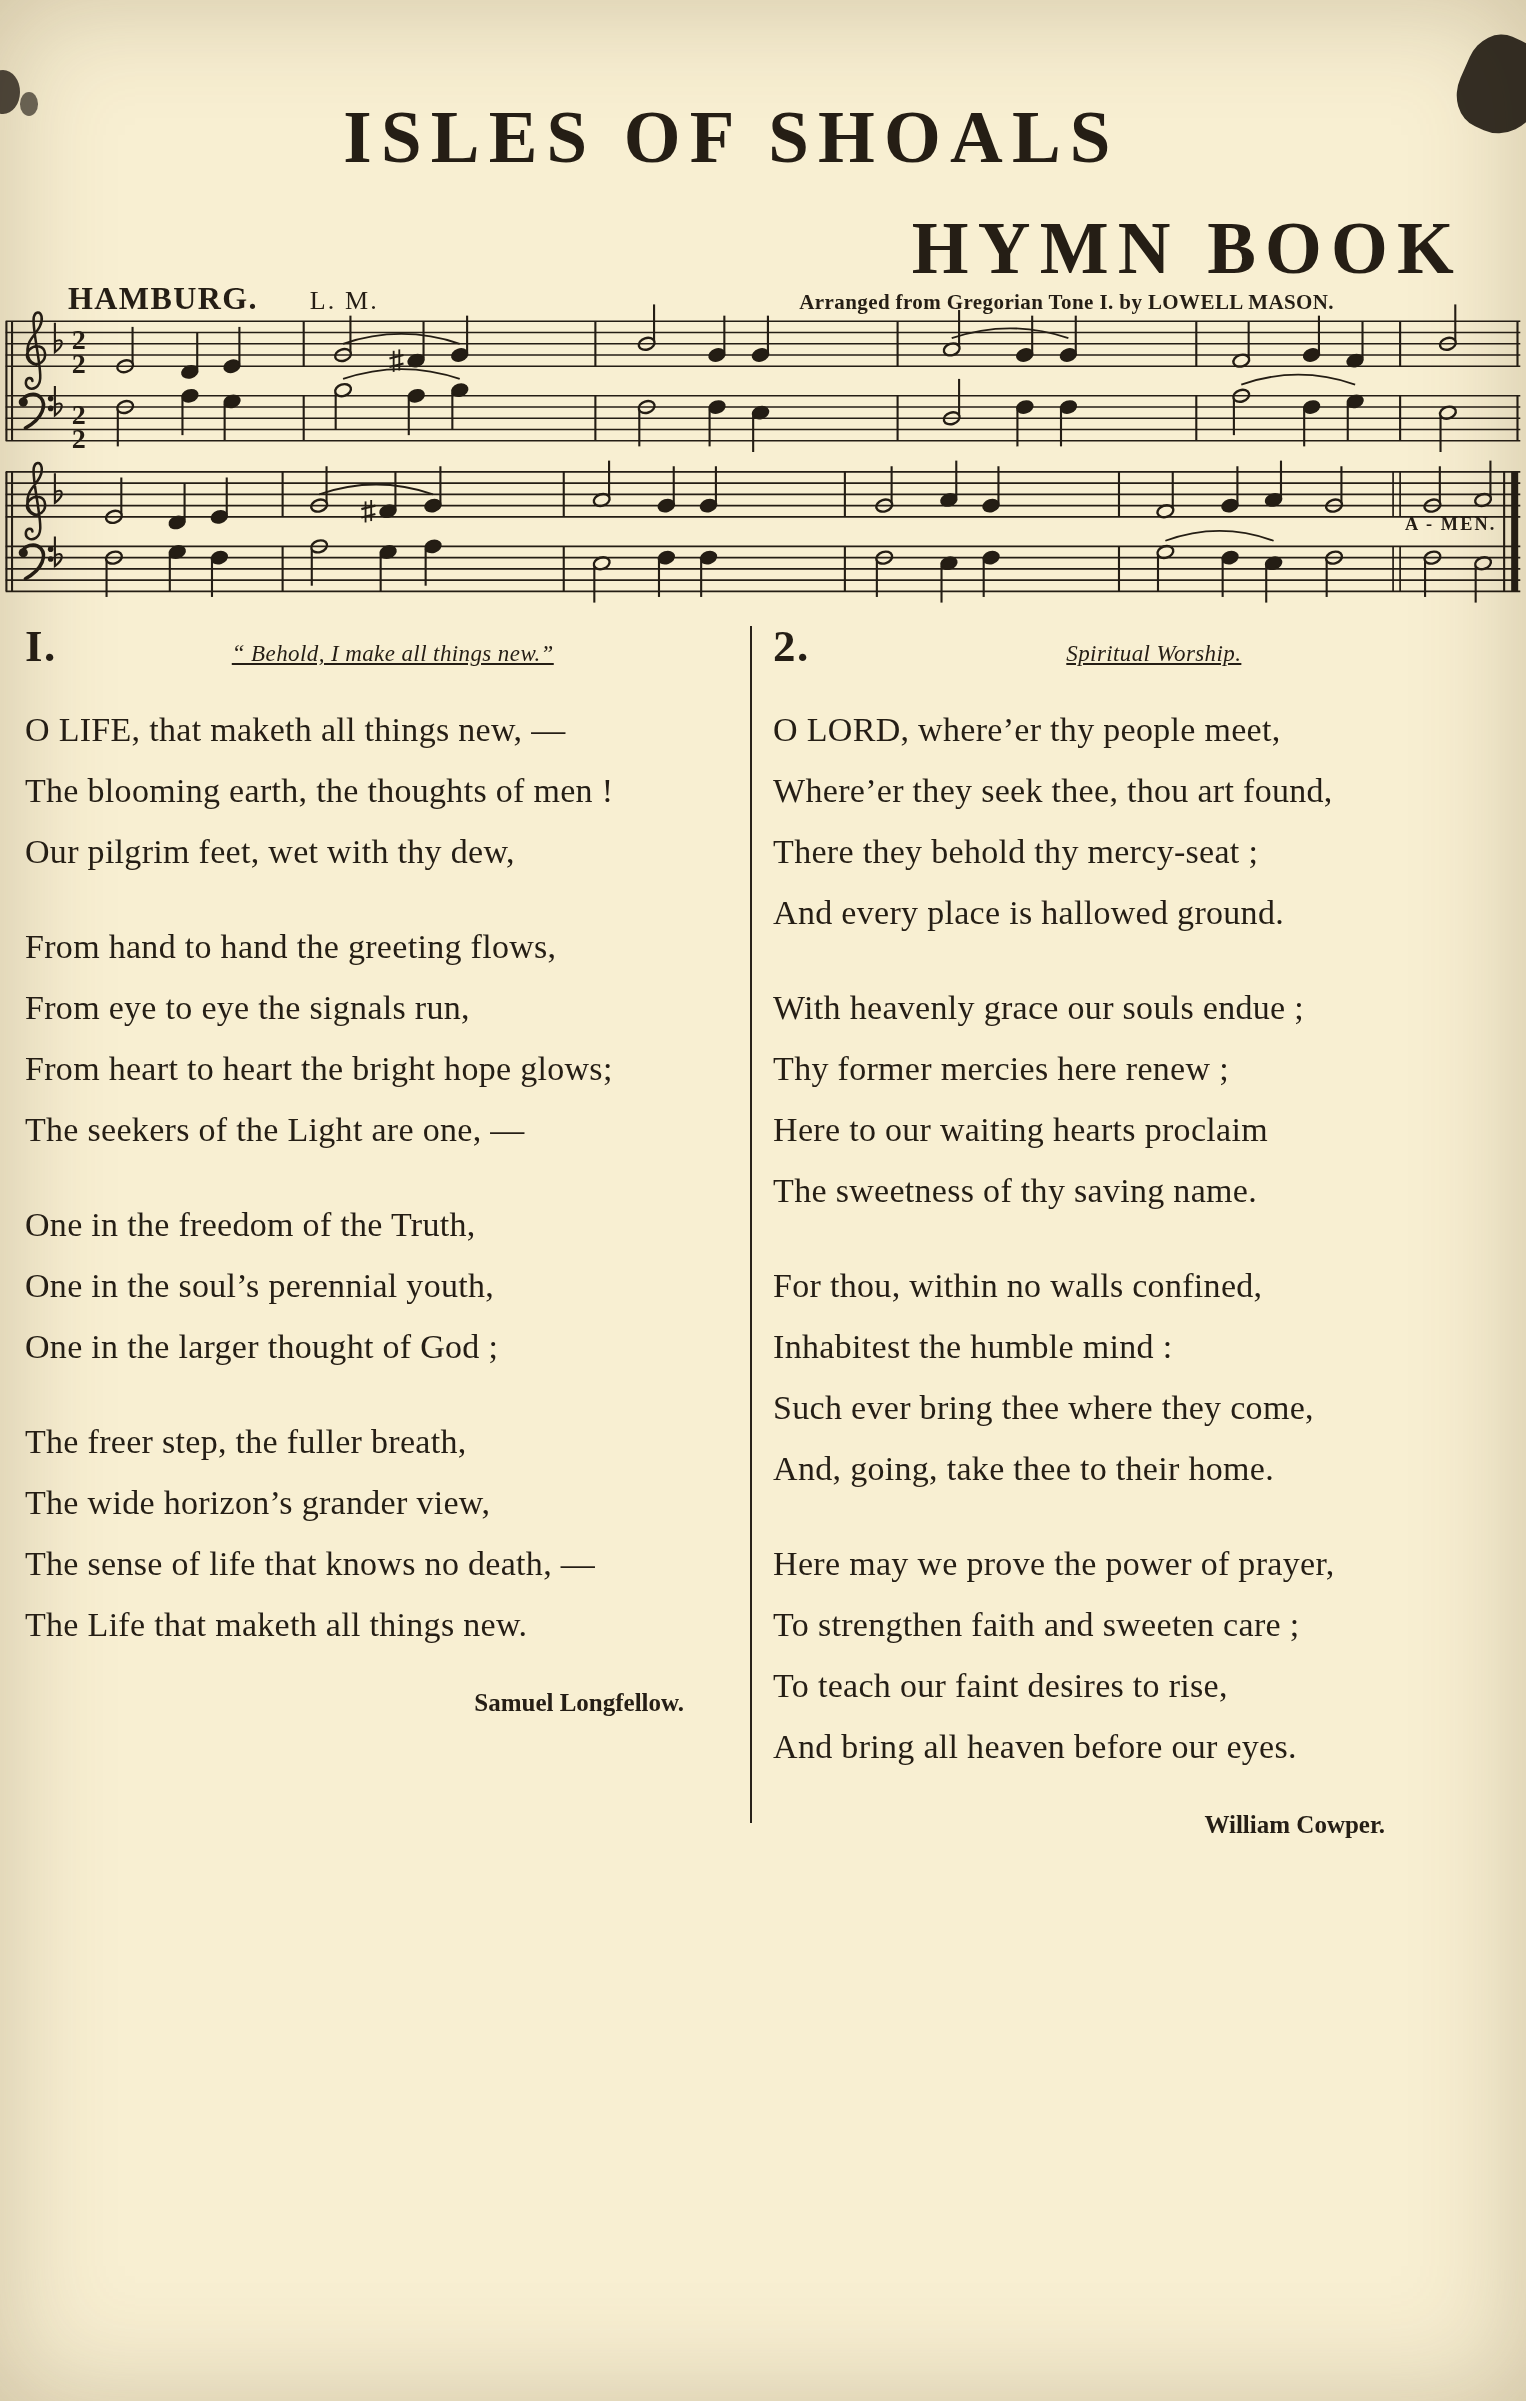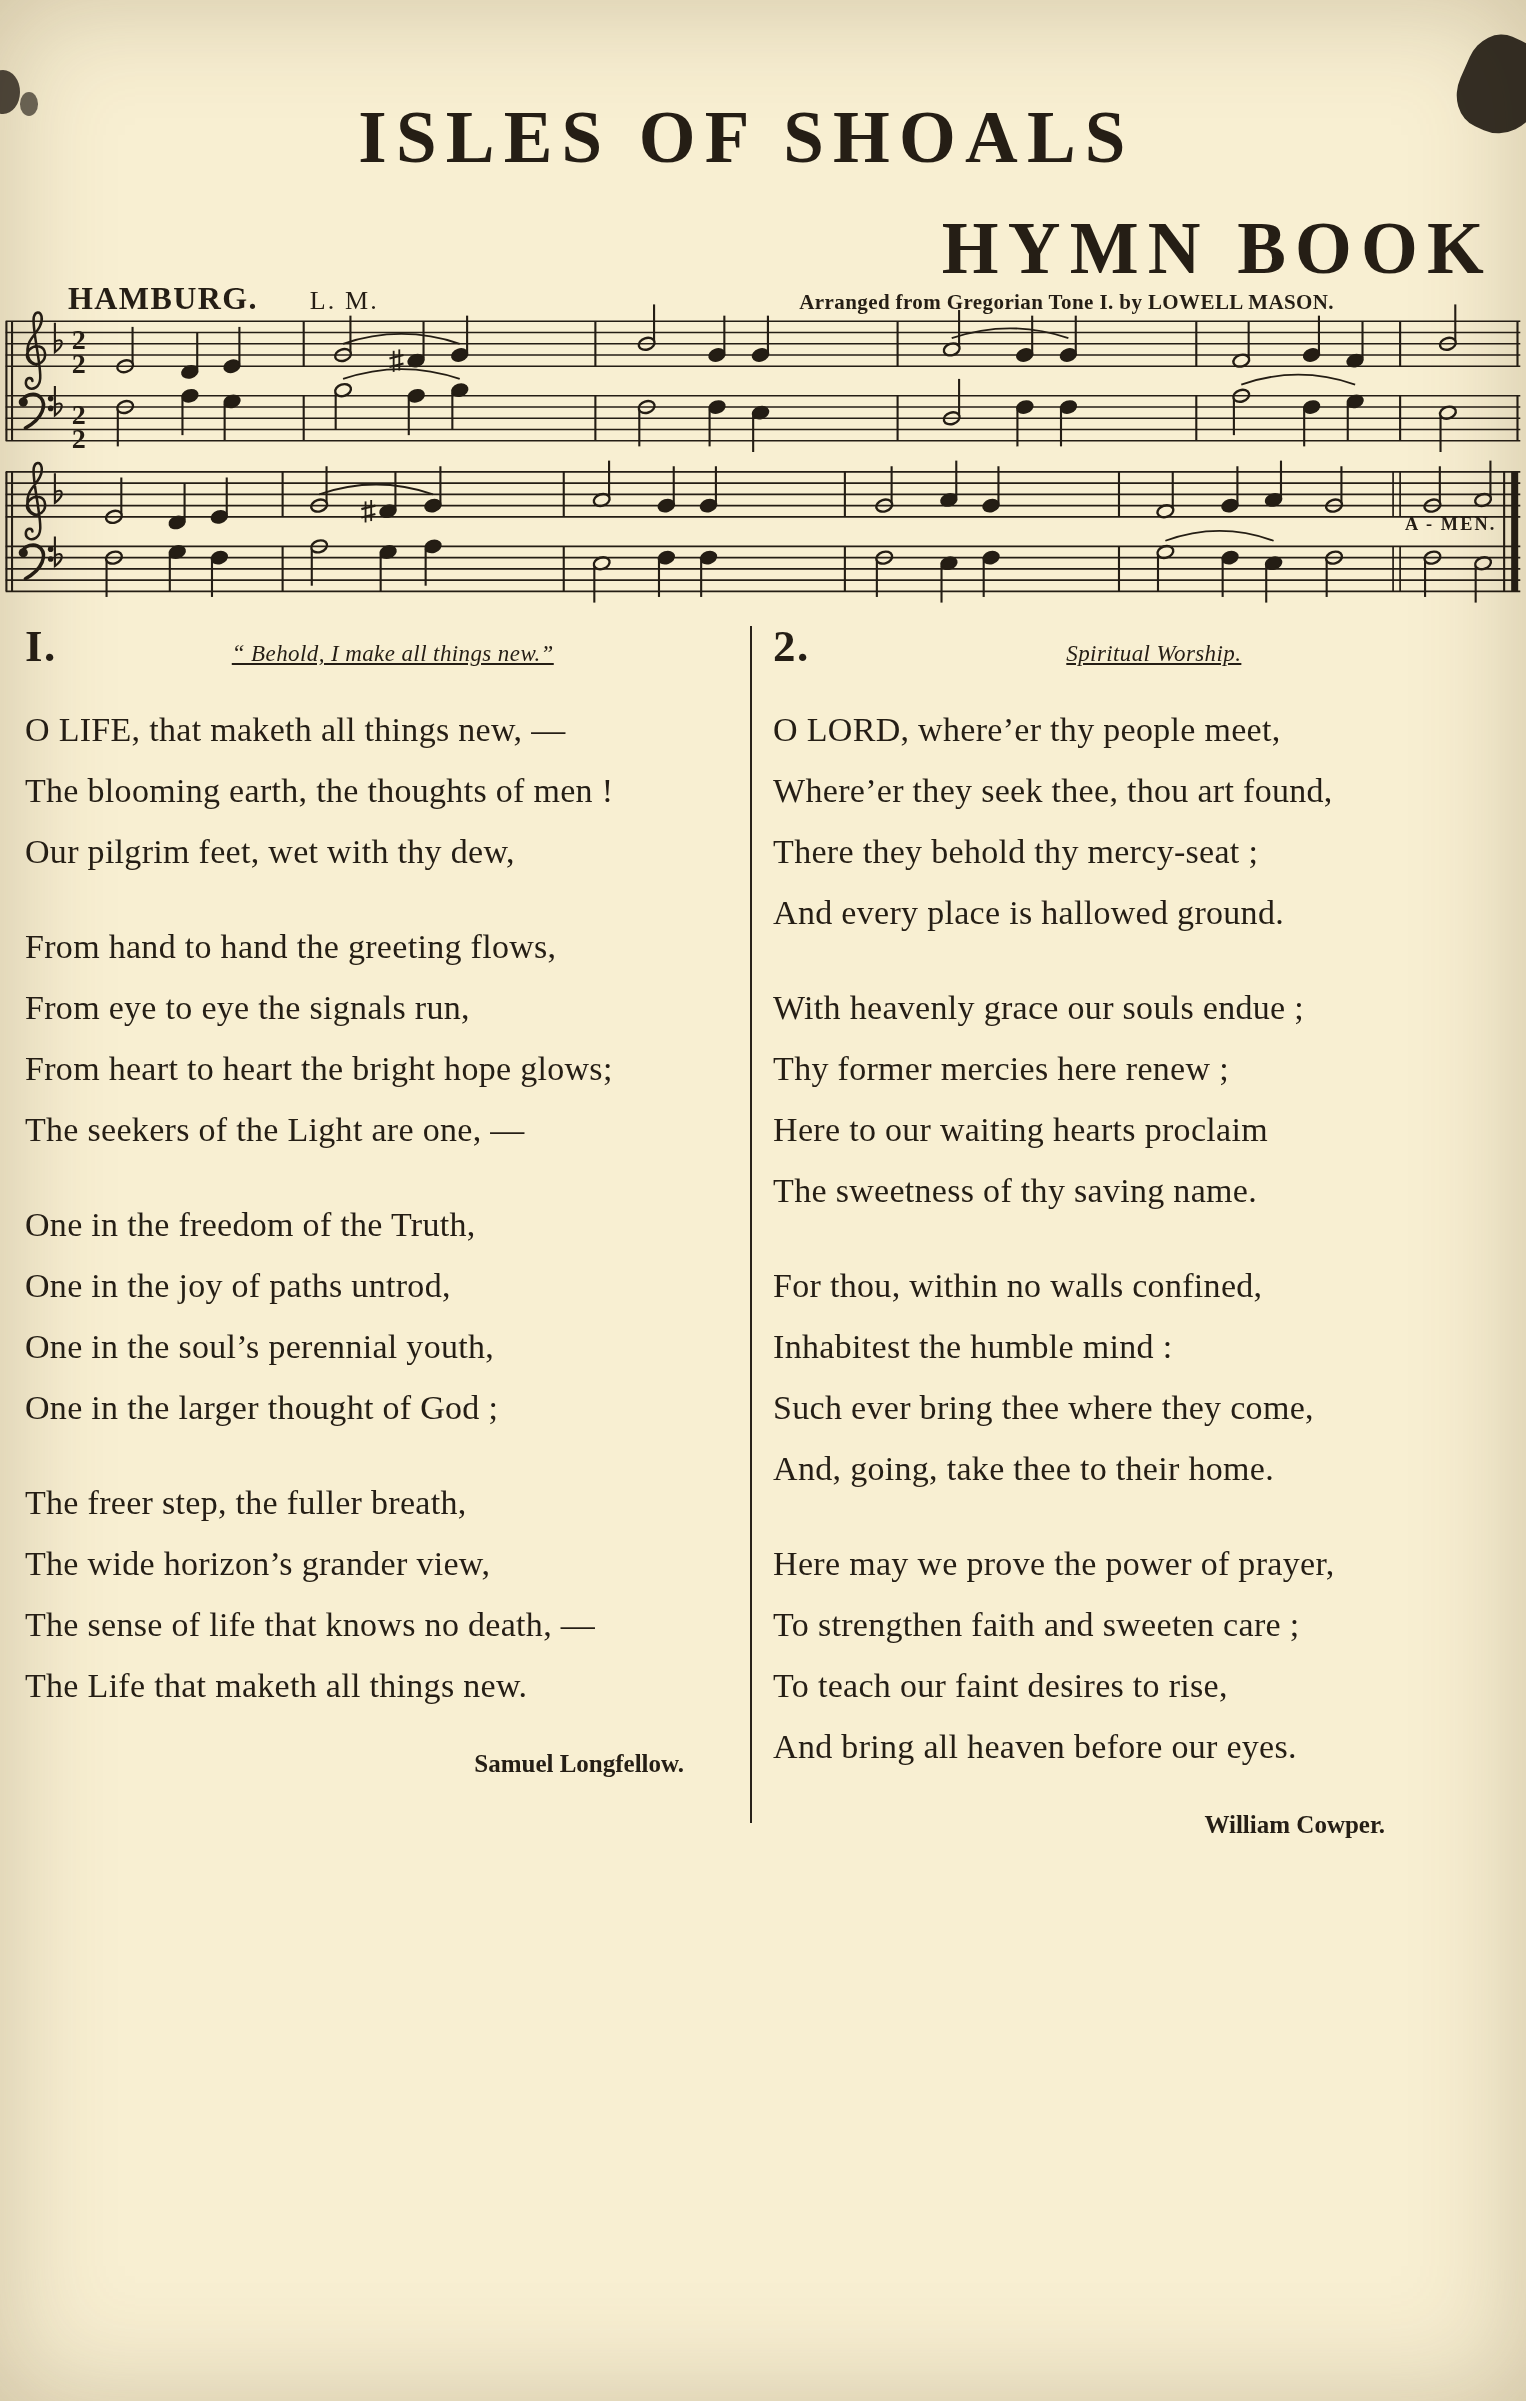--- a/index.html
+++ b/index.html
@@ -16,21 +16,21 @@
     content:"";position:absolute;inset:0;pointer-events:none;
     box-shadow:inset 0 0 113px rgba(96,74,40,.28);
   }
   
   .smudge{position:absolute;background:#241d15;}
   .s1{top:37px;right:-18.3px;width:83px;height:97px;border-radius:42% 58% 55% 45%;transform:rotate(24deg);opacity:.92;}
   .s2{top:70px;left:-14px;width:34px;height:44px;border-radius:50%;opacity:.8;}
   .s3{top:92px;left:20px;width:18.3px;height:24px;border-radius:50%;opacity:.65;}
 
   .title{
-    position:absolute;left:0;width:100%;box-sizing:border-box;padding-right:33px;
+    position:absolute;left:0;width:100%;box-sizing:border-box;padding-right:63px;
     text-align:center;font-weight:bold;font-size:73px;letter-spacing:9.2px;
     white-space:nowrap;
   }
   .t1{top:96px;}
   .t2{top:207px;text-align:right;}
 
   .tune-row{
     position:absolute;top:280px;left:68px;right:192px;
     display:flex;align-items:baseline;
   }
@@ -316,21 +316,20 @@
             <div class="vline">Our pilgrim feet, wet with thy dew,</div>
           </div>
           <div class="verse">
             <div class="vline">From hand to hand the greeting flows,</div>
             <div class="vline">From eye to eye the signals run,</div>
             <div class="vline">From heart to heart the bright hope glows;</div>
             <div class="vline">The seekers of the Light are one, —</div>
           </div>
           <div class="verse">
             <div class="vline">One in the freedom of the Truth,</div>
-            <div class="vline">One in the joy of paths untrod,</div>
             <div class="vline">One in the soul’s perennial youth,</div>
             <div class="vline">One in the larger thought of God ;</div>
           </div>
           <div class="verse">
             <div class="vline">The freer step, the fuller breath,</div>
             <div class="vline">The wide horizon’s grander view,</div>
             <div class="vline">The sense of life that knows no death, —</div>
             <div class="vline">The Life that maketh all things new.</div>
           </div>
         </div>

